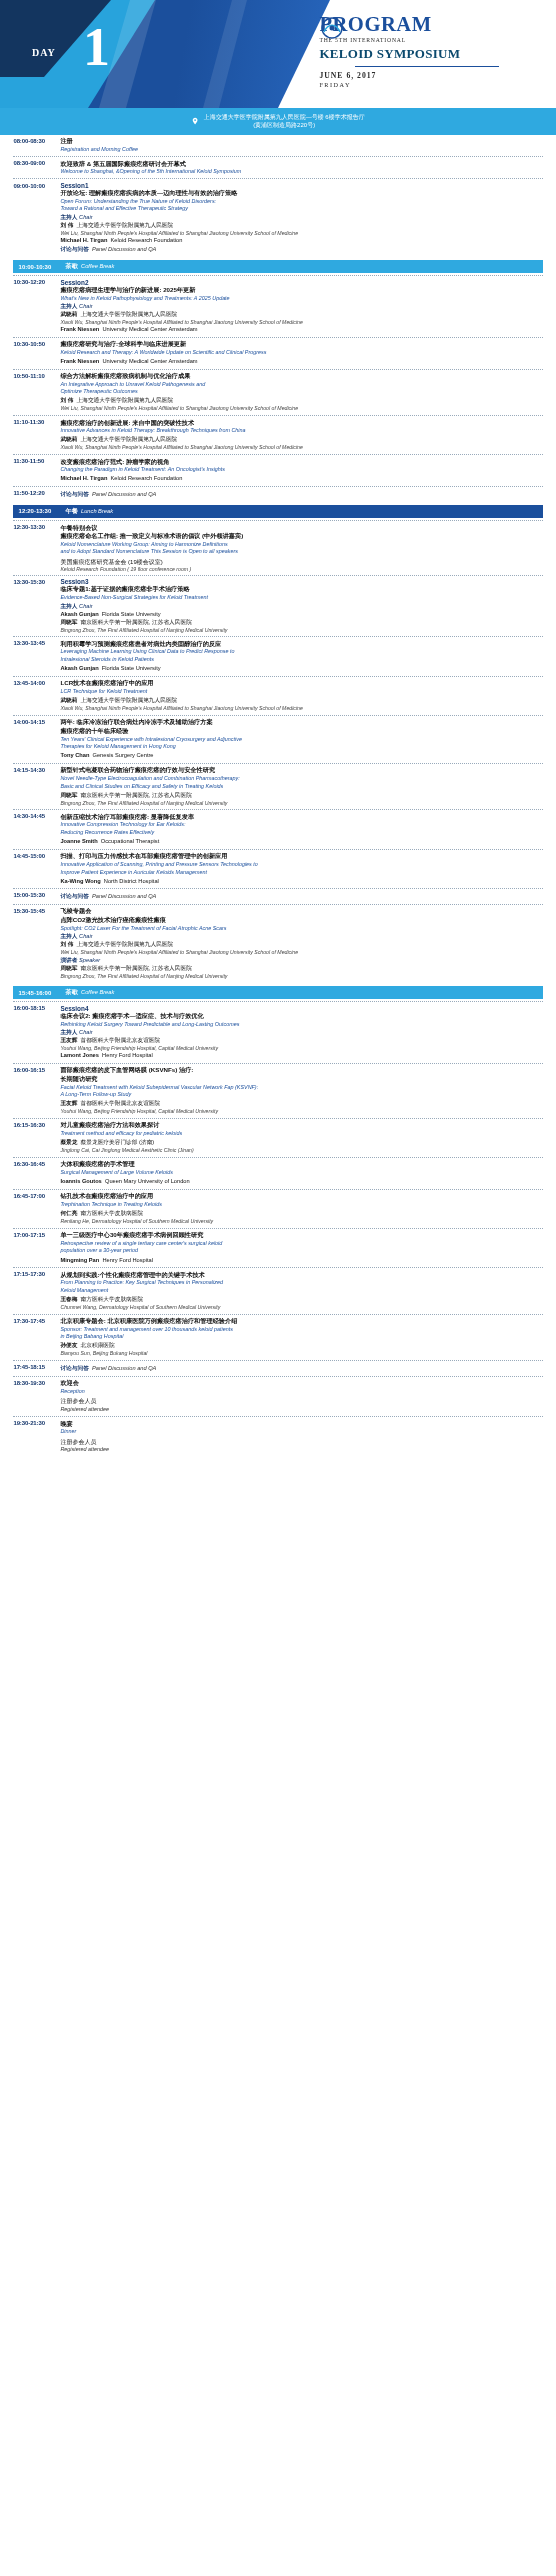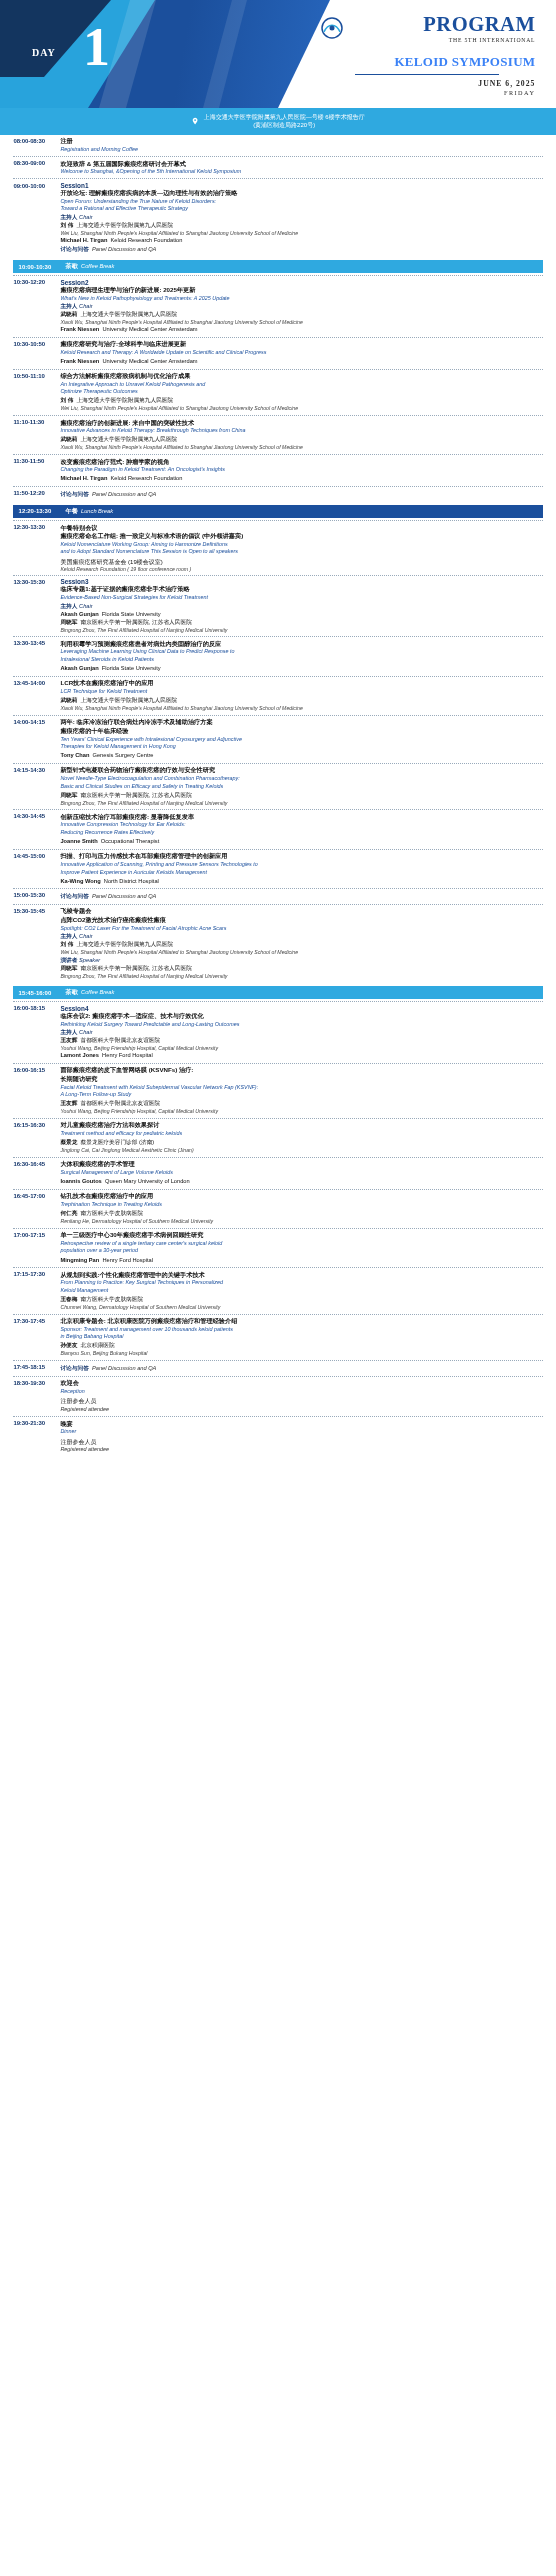--- a/index.html
+++ b/index.html
@@ -48,33 +48,33 @@
     position: absolute; left: 32px; top: 47px;
     color: #ffffff; font-size: 10px; font-weight: bold; letter-spacing: 1px;
     font-family: "Liberation Serif", serif;
   }
   .day-number {
     position: absolute; left: 83px; top: 19.6px;
     color: #ffffff; font-size: 54px; font-weight: bold; line-height: 1;
     font-family: "Liberation Serif", serif;
   }
   .brand {
-    position: absolute; right: 20.6px; top: 13.4px; text-align: right; width: 216px;
+    position: absolute; right: 20.6px; top: 13.4px; text-align: left; width: 216px;
   }
   .brand-program {
     color: #1b4f9c; font-size: 20.6px; font-weight: bold; letter-spacing: 0.5px;
     font-family: "Liberation Serif", serif;
   }
   .brand-sub {
     color: #2a2a2a; font-size: 5.7px; letter-spacing: 0.8px; margin-top: 1px;
     font-family: "Liberation Serif", serif;
   }
   .brand-title {
-    color: #3b82f6; font-size: 13px; font-weight: bold; letter-spacing: 0.3px;
-    font-family: "Liberation Serif", serif; margin-top: 11px;
+    color: #0c4a6e; font-size: 13px; font-weight: bold; letter-spacing: 0.3px;
+    font-family: "Liberation Serif", serif; margin-top: 3px;
   }
   .brand-rule { height: 1px; background: #1b4f9c; margin: 4.1px 36px 3.1px 36px; }
   .brand-date {
     color: #2a2a2a; font-size: 7.7px; letter-spacing: 1px; font-weight: bold;
     font-family: "Liberation Serif", serif;
   }
   .brand-day {
     color: #2a2a2a; font-size: 6.2px; letter-spacing: 1.5px; margin-top: 1px;
     font-family: "Liberation Serif", serif;
   }
@@ -146,21 +146,21 @@
         <svg class="brand-logo" viewBox="0 0 60 60">
           <circle cx="30" cy="30" r="20" fill="none" stroke="#1b4f9c" stroke-width="3"></circle>
           <path d="M14 38 C22 20, 38 20, 46 38" fill="none" stroke="#29a8df" stroke-width="3"></path>
           <circle cx="30" cy="30" r="5" fill="#1b4f9c"></circle>
         </svg>
         <div class="brand-program">PROGRAM</div>
       </div>
       <div class="brand-sub">THE 5TH INTERNATIONAL</div>
       <div class="brand-title">KELOID SYMPOSIUM</div>
       <div class="brand-rule"></div>
-      <div class="brand-date">JUNE 6, 2025</div>
+      <div class="brand-date">JUNE 6, 2017</div>
       <div class="brand-day">FRIDAY</div>
     </div>
   </div>
 
   <div class="venue-bar">
     <svg class="venue-pin" viewBox="0 0 24 24">
       <path d="M12 2 C8 2 5 5 5 9 c0 5 7 13 7 13 s7-8 7-13 c0-4-3-7-7-7z" fill="#ffffff"></path>
       <circle cx="12" cy="9" r="2.6" fill="#2fa9e0"></circle>
     </svg>
     <div class="venue-text">

